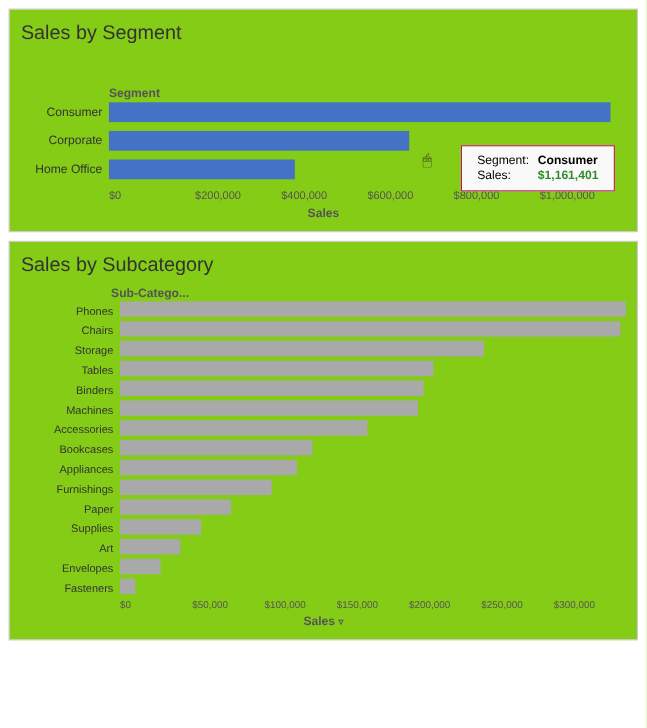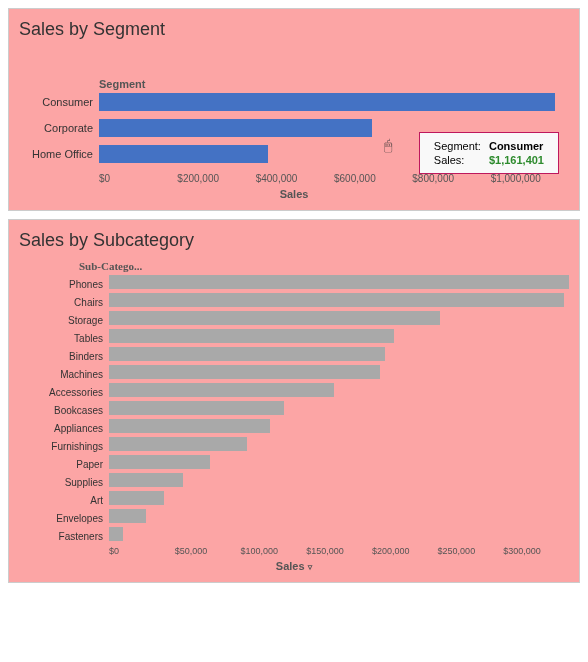--- a/index.html
+++ b/index.html
@@ -8,21 +8,21 @@
       font-size: 12px;
       background: #fff;
       width: 588px;
       min-height: 662px;
     }
 
     .chart-container {
       border: 1px solid #ccc;
       margin: 8px;
       padding: 10px;
-      background: #fca5a5;
+      background: #84cc16;
       position: relative;
     }
 
     .chart-title {
       font-size: 18px;
       font-weight: normal;
       color: #333;
       margin-bottom: 8px;
     }
 
@@ -247,21 +247,21 @@
     </div>
 
     <div class="cursor-icon" style="left: 365px; top: 60px;">🖱</div>
   </div>
 </div>
 
 <div class="chart-container">
   <div class="chart-title">Sales by Subcategory</div>
 
   <div class="subcat-chart">
-    <div style="margin-left:60px;font-family:Liberation Serif, serif;">
+    <div style="margin-left:82px;">
       <span class="axis-label">Sub-Catego...</span>
     </div>
 
     <div class="subcat-bar-row">
       <div class="subcat-bar-label">Phones</div>
       <div class="subcat-bar-area">
         <div class="subcat-bar" style="width:100%;"></div>
       </div>
     </div>
     <div class="subcat-bar-row">

